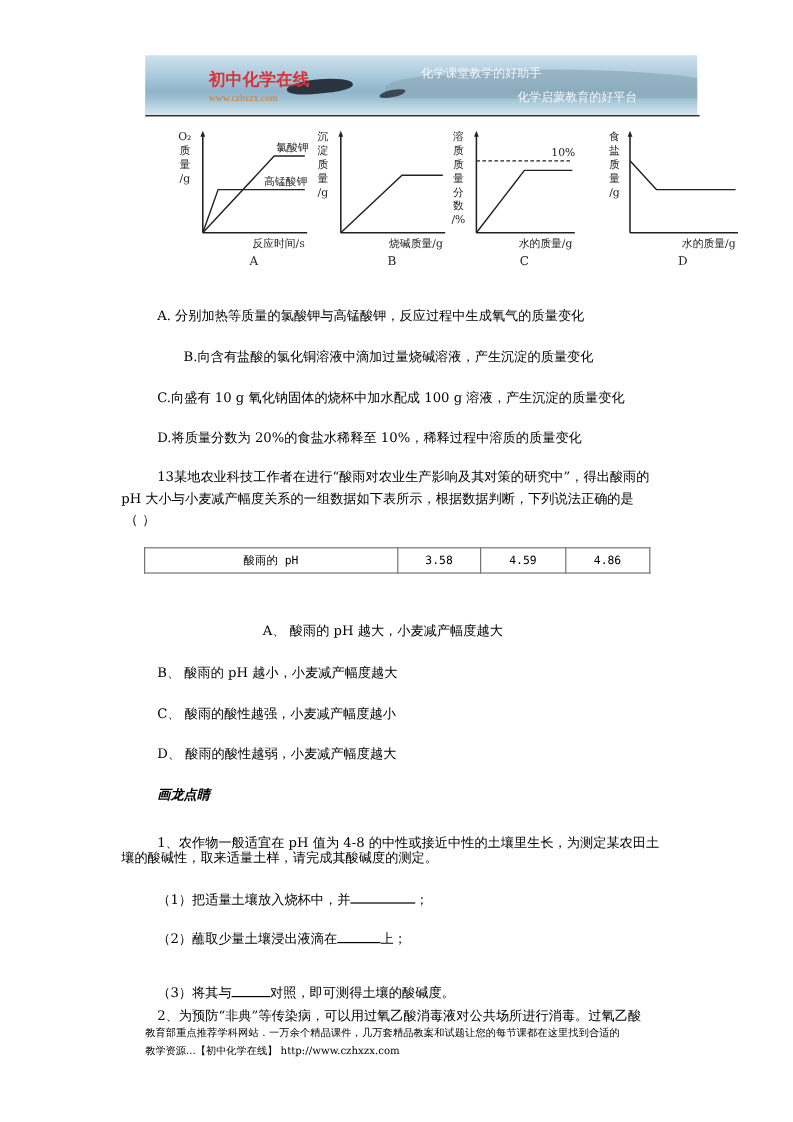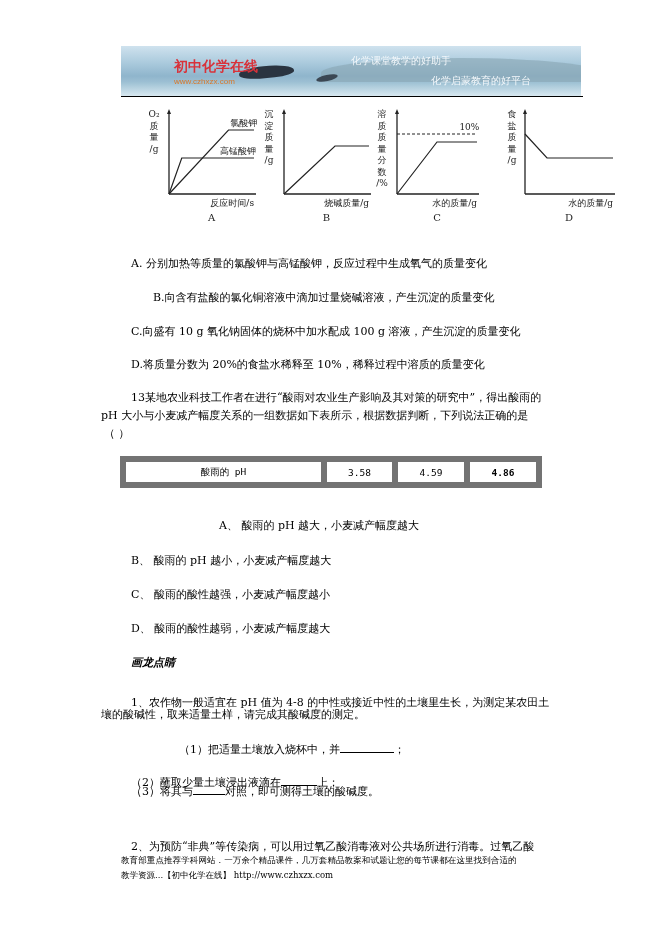--- a/index.html
+++ b/index.html
@@ -14,40 +14,40 @@
   #banner .mtn { position: absolute; left: 200px; top: 12px; width: 280px; height: 30px;
                  background: #8aa7b6; border-radius: 60% 60% 0 0; opacity: .65; }
   #banner .water { position: absolute; left: 0; top: 36px; width: 100%; height: 14px;
                    background: linear-gradient(180deg,#9cc0d3,#d8e8f0); }
   #banner .whale { position: absolute; left: 118px; top: 20px; width: 55px; height: 12px;
                    background: #2a3440; border-radius: 50% 60% 40% 50%; transform: rotate(-6deg); }
   #banner .whale2 { position: absolute; left: 195px; top: 29px; width: 22px; height: 6px;
                    background: #3b4753; border-radius: 50%; transform: rotate(-12deg); }
   #banner-title { left: 33px; top: 12px; font-family: "DejaVu Sans", sans-serif; font-size: 14px;
                   font-weight: bold; color: #d8323a; letter-spacing: 0px; }
-  #banner-url { left: 33px; top: 31px; font-family: Liberation Sans, sans-serif; font-size: 8px; color: #d8782a; }
+  #banner-url { left: 33px; top: 31px; font-family: Liberation Serif, serif; font-size: 8px; color: #d8782a; }
   #banner-slogan1 { left: 210px; top: 8px; font-family: "DejaVu Sans", sans-serif; font-size: 10px; color: #f4f8fb; }
   #banner-slogan2 { left: 290px; top: 28px; font-family: "DejaVu Sans", sans-serif; font-size: 10px; color: #f4f8fb; }
   #header-rule { left: 101px; top: 96px; width: 462px; height: 1px; background: #000; }
 
   
   .chart { position: absolute; top: 105px; }
   .chart svg { overflow: visible; }
   .chart text { font-family: "DejaVu Serif", "Liberation Serif", serif; fill: #222; }
 
   
   .line { position: absolute; font-family: "DejaVu Serif", "Liberation Serif", serif; font-size: 11px;
           white-space: nowrap; color: #000; }
   .bold { font-weight: bold; font-family: "DejaVu Sans", sans-serif; font-style: italic; }
   .blank { display: inline-block; border-bottom: 1px solid #000; height: 12px; vertical-align: baseline; }
 
   
   #data-table { position: absolute; left: 120px; top: 456px; width: 422px; border-collapse: collapse;
                 font-family: "DejaVu Sans Mono", "Liberation Mono", monospace; font-size: 9.5px; }
-  #data-table td { border: 6px solid #737373; text-align: center; height: 20px; padding: 0; }
+  #data-table td { border: 1px solid #737373; text-align: center; height: 20px; padding: 0; }
 
   
   #footer1 { left: 101px; top: 855px; font-family: "DejaVu Sans", sans-serif; font-size: 8.5px;
              white-space: nowrap; letter-spacing: 0.1px; }
   #footer2 { left: 101px; top: 870px; font-family: "DejaVu Sans", sans-serif; font-size: 8.5px; white-space: nowrap; }
   #footer2 .url { font-family: "DejaVu Serif", serif; font-size: 8.5px; }
 </style>
 </head>
 <body>
 
@@ -138,42 +138,42 @@
 <div class="line" style="left:131px; top:390px;">13某地农业科技工作者在进行“酸雨对农业生产影响及其对策的研究中”，得出酸雨的</div>
 <div class="line" style="left:101px; top:408px;">pH 大小与小麦减产幅度关系的一组数据如下表所示，根据数据判断，下列说法正确的是</div>
 <div class="line" style="left:104px; top:426px;">（ ）</div>
 
 <table id="data-table">
   <tbody>
       <tr>
     <td style="width:212px;">酸雨的 pH</td>
     <td style="width:69px;">3.58</td>
     <td style="width:70px;">4.59</td>
-    <td style="width:70px;font-weight:bold;">4.86</td>
+    <td style="width:70px;">4.86</td>
   </tr>
 </tbody>
   </table>
 
 <div class="line" style="left:219px; top:518px;">A、  酸雨的 pH 越大，小麦减产幅度越大</div>
 <div class="line" style="left:131px; top:553px;">B、 酸雨的 pH 越小，小麦减产幅度越大</div>
 <div class="line" style="left:131px; top:587px;">C、 酸雨的酸性越强，小麦减产幅度越小</div>
 <div class="line" style="left:131px; top:621px;">D、  酸雨的酸性越弱，小麦减产幅度越大</div>
 
 <div class="line bold" style="left:131px; top:655px;">画龙点睛</div>
 
 <div class="line" style="left:131px; top:675px;margin-top:20px;">1、农作物一般适宜在 pH 值为 4-8 的中性或接近中性的土壤里生长，为测定某农田土</div>
 <div class="line" style="left:101px; top:707px;">壤的酸碱性，取来适量土样，请完成其酸碱度的测定。</div>
 
-<div class="line" style="left:131px; top:740px;margin-left:48px;">
+<div class="line" style="left:131px; top:740px;">
   <span>（1）把适量土壤放入烧杯中，并</span><span class="blank" style="width:54px;"></span><span>；</span>
 </div>
 <div class="line" style="left:131px; top:773px;">
   <span>（2）蘸取少量土壤浸出液滴在</span><span class="blank" style="width:36px;"></span><span>上；</span>
 </div>
-<div class="line" style="left:131px; top:782px;text-align:center;">
+<div class="line" style="left:131px; top:818px;text-align:center;">
   <span>（3）将其与</span><span class="blank" style="width:32px;"></span><span>对照，即可测得土壤的酸碱度。</span>
 </div>
 
 <div class="line" style="left:131px; top:839px;">2、为预防“非典”等传染病，可以用过氧乙酸消毒液对公共场所进行消毒。过氧乙酸</div>
 
 <div id="footer1" class="abs">教育部重点推荐学科网站．一万余个精品课件，几万套精品教案和试题让您的每节课都在这里找到合适的</div>
 <div id="footer2" class="abs">
   <span>教学资源...【初中化学在线】</span>
   <span class="url">http://www.czhxzx.com</span>
 </div>

